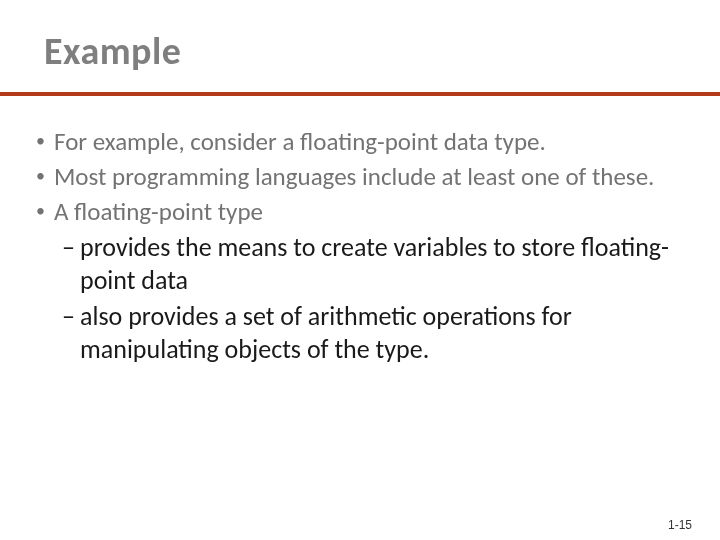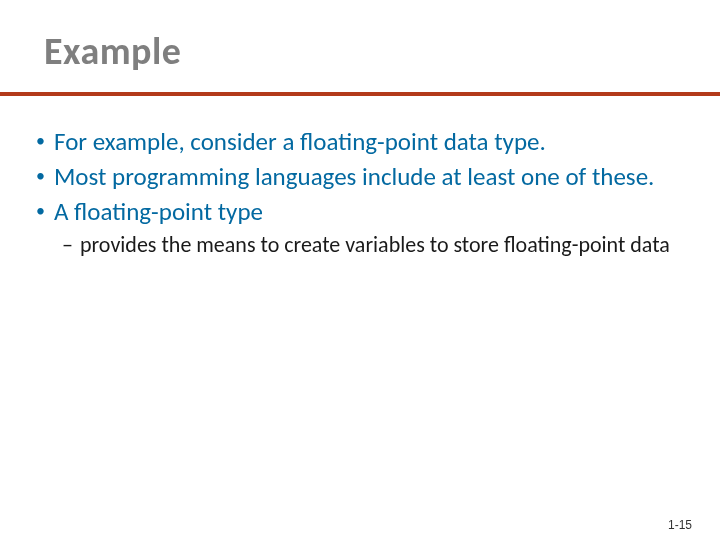--- a/index.html
+++ b/index.html
@@ -28,38 +28,38 @@
   .rule {
     height: 4px;
     background: #b33a1a;
     margin: 0 0 30px -32px;
     width: calc(100% + 64px);
   }
   .bullets {
     list-style: none;
     font-size: 25px;
     line-height: 1.28;
-    color: #0369a1;
+    color: #737373;
   }
   .bullets > li {
     position: relative;
     padding-left: 22px;
     margin-bottom: 3px;
   }
   .bullets > li::before {
     content: "•";
     position: absolute;
     left: 4px;
     top: 0;
     font-size: 18px;
     line-height: 1.7;
   }
   .sub {
     list-style: none;
-    font-size: 22px;
+    font-size: 26px;
     line-height: 1.28;
     margin-top: 2px;
   }
   .sub > li {
     position: relative;
     padding-left: 48px;
     margin-bottom: 2px;
   }
   .sub > li.dash::before {
     content: "–";
@@ -87,16 +87,17 @@
   <div class="rule"></div>
 
   <ul class="bullets">
     <li>For example, consider a floating-point data type.</li>
     <li>Most programming languages include at least one of these.</li>
     <li>A floating-point type</li>
   </ul>
 
   <ul class="sub">
     <li class="dash">provides the means to create variables to store floating-point data</li>
+    <li class="dash">also provides a set of arithmetic operations for manipulating objects of the type.</li>
   </ul>
 
   <div class="pagenum">1-15</div>
 </div>
 
 </body></html>

